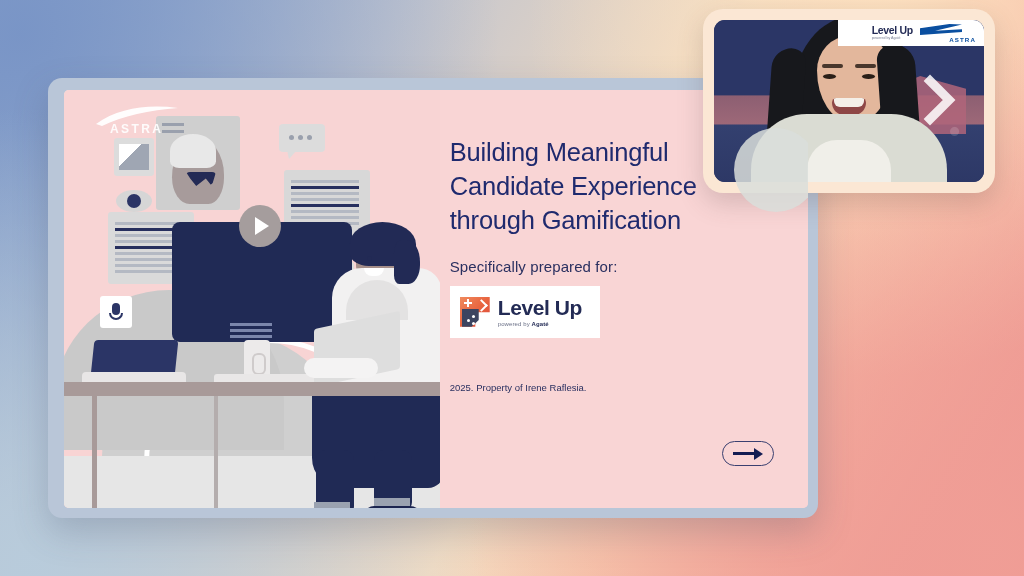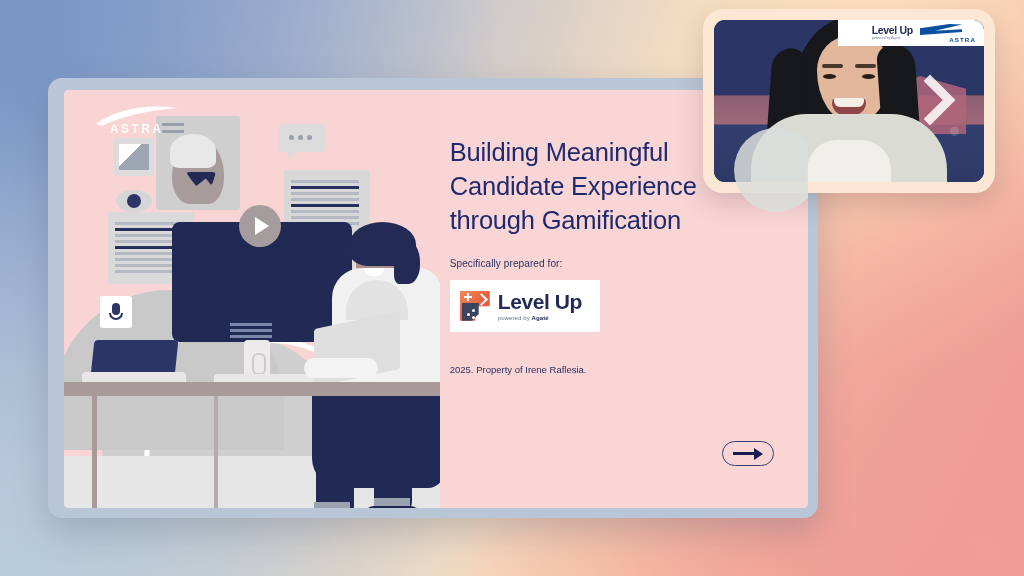--- a/index.html
+++ b/index.html
@@ -269,21 +269,21 @@
     position:absolute; left:150px; top:306px; width:4px; height:132px;
     background:#b4adad; z-index:3;
   }
 
   
   .slide-title{
     color:#1f2a6e; font-size:25.5px; line-height:1.33; font-weight:400;
     letter-spacing:-.2px; max-width:300px; position:relative; z-index:3;
   }
   .prepared-label{
-    margin-top:20px; color:#2a3060; font-size:10px; letter-spacing:.1px;
+    margin-top:20px; color:#2a3060; font-size:15px; letter-spacing:.1px;
   }
   .logo-card{
     margin-top:11px; width:150px; height:52px; background:#ffffff;
     display:flex; align-items:center; gap:8px; padding:0 10px;
   }
   .lu-icon{ position:relative; width:30px; height:30px; flex:0 0 auto; }
   .lu-icon .sq{
     position:absolute; inset:0;
     background:linear-gradient(135deg,#f08a5d 0%, #e8643f 50%, #d9453c 100%);
     clip-path:polygon(0 0,100% 0,100% 52%,52% 52%,52% 100%,0 100%);
@@ -305,21 +305,21 @@
   }
   .lu-icon .dt{
     position:absolute; left:7px; bottom:5px; width:3px; height:3px;
     border-radius:50%; background:#fff; box-shadow:5px -4px 0 #fff, 5px 3px 0 #fff;
   }
   .lu-text{ display:flex; flex-direction:column; }
   .lu-name{ font-size:21px; font-weight:700; color:#232b55; line-height:1; letter-spacing:-.4px; }
   .lu-sub{ font-size:6px; color:#6b7188; margin-top:3px; letter-spacing:.1px; }
   .lu-sub b{ color:#232b55; }
   .copyright{
-    margin-top:32px; color:#2a3060; font-size:9.5px;
+    margin-top:44px; color:#2a3060; font-size:9.5px;
   }
   .next-btn{
     position:absolute; right:34px; bottom:42px;
     width:52px; height:25px; border-radius:14px;
     border:1.4px solid #3a4070; background:transparent;
     display:flex; align-items:center; justify-content:center;
   }
   .next-btn .shaft{ width:22px; height:3px; background:#141c52; }
   .next-btn .head{
     width:0; height:0; border-left:9px solid #141c52;

